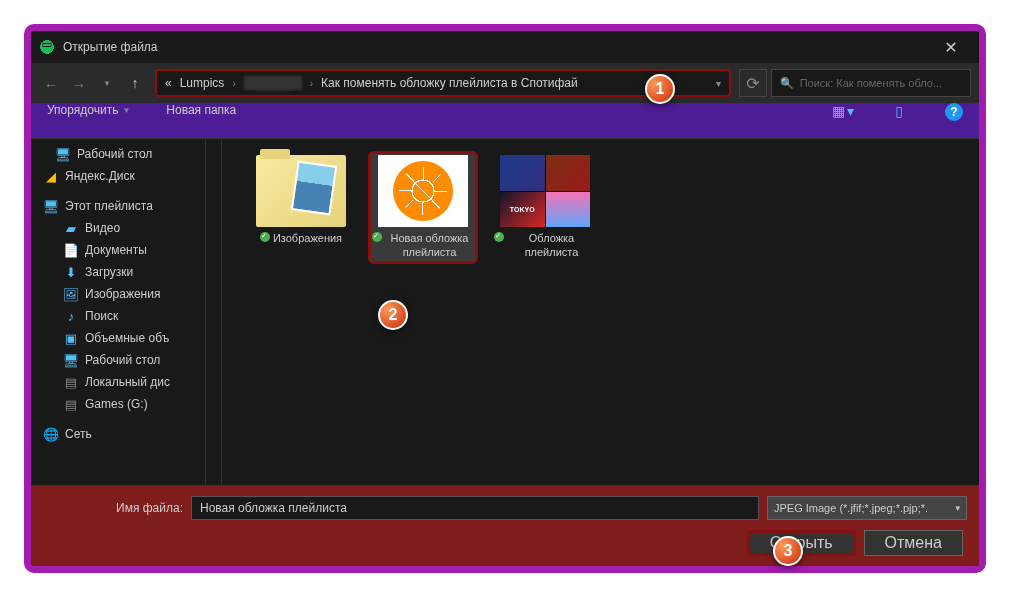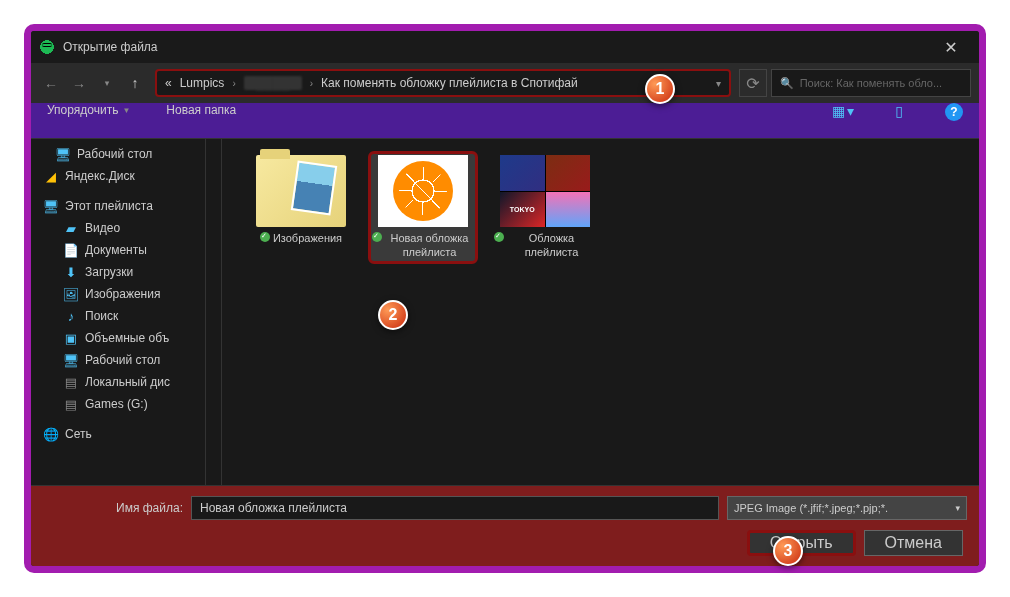--- a/index.html
+++ b/index.html
@@ -49,21 +49,21 @@
 .thumb.cover .c2 { background: linear-gradient(135deg, #7c2d12, #991b1b); }
 .thumb.cover .c3 { background: linear-gradient(135deg, #0f172a, #dc2626); display:flex;align-items:center;justify-content:center;color:#fff;font-size:7px;font-weight:bold; }
 .thumb.cover .c4 { background: linear-gradient(180deg, #f472b6, #60a5fa); }
 .file-label { display: flex; align-items: flex-start; gap: 3px; justify-content: center; line-height: 1.3; }
 .sync-icon { width: 10px; height: 10px; background: #4caf50; border-radius: 50%; flex-shrink: 0; margin-top: 1px; position: relative; }
 .sync-icon::after { content: '✓'; color: #fff; font-size: 7px; position: absolute; top: -1px; left: 1px; }
 .footer { background: #7f1d1d; padding: 10px 12px; border-top: 1px solid #333; }
 .footer-row { display: flex; align-items: center; gap: 8px; }
 .footer-label { color: #ccc; font-size: 12px; width: 140px; text-align: right; }
 .filename-input { flex: 1; height: 24px; background: #191919; border: 1px solid #555; color: #ccc; font-size: 12px; padding: 0 8px; }
-.filetype { width: 240px; height: 24px; background: #444; border: 1px solid #666; color: #ccc; font-size: 11px; padding: 0 6px; display: flex; align-items: center; justify-content: space-between; cursor: pointer; }
+.filetype { width: 200px; height: 24px; background: #444; border: 1px solid #666; color: #ccc; font-size: 11px; padding: 0 6px; display: flex; align-items: center; justify-content: space-between; cursor: pointer; }
 .footer-buttons { display: flex; justify-content: flex-end; gap: 8px; margin-top: 10px; padding-right: 4px; align-items: center; }
 .btn { height: 26px; padding: 0 20px; background: #333; border: 1px solid #666; color: #ccc; font-size: 16px; cursor: pointer; display: flex; align-items: center; }
 .btn.open { border: 3px solid #8a0f0f; border-radius: 4px; }
 .callout { position: absolute; width: 30px; height: 30px; border-radius: 50%; background: radial-gradient(circle at 30% 30%, #ff9a56, #c92a0e); border: 2px solid #fff; color: #fff; font-weight: bold; font-size: 16px; display: flex; align-items: center; justify-content: center; box-shadow: 0 2px 6px rgba(0,0,0,0.5); z-index: 10; }
 </style>
 </head>
 <body>
 
 <div class="window">
   <div class="titlebar">

